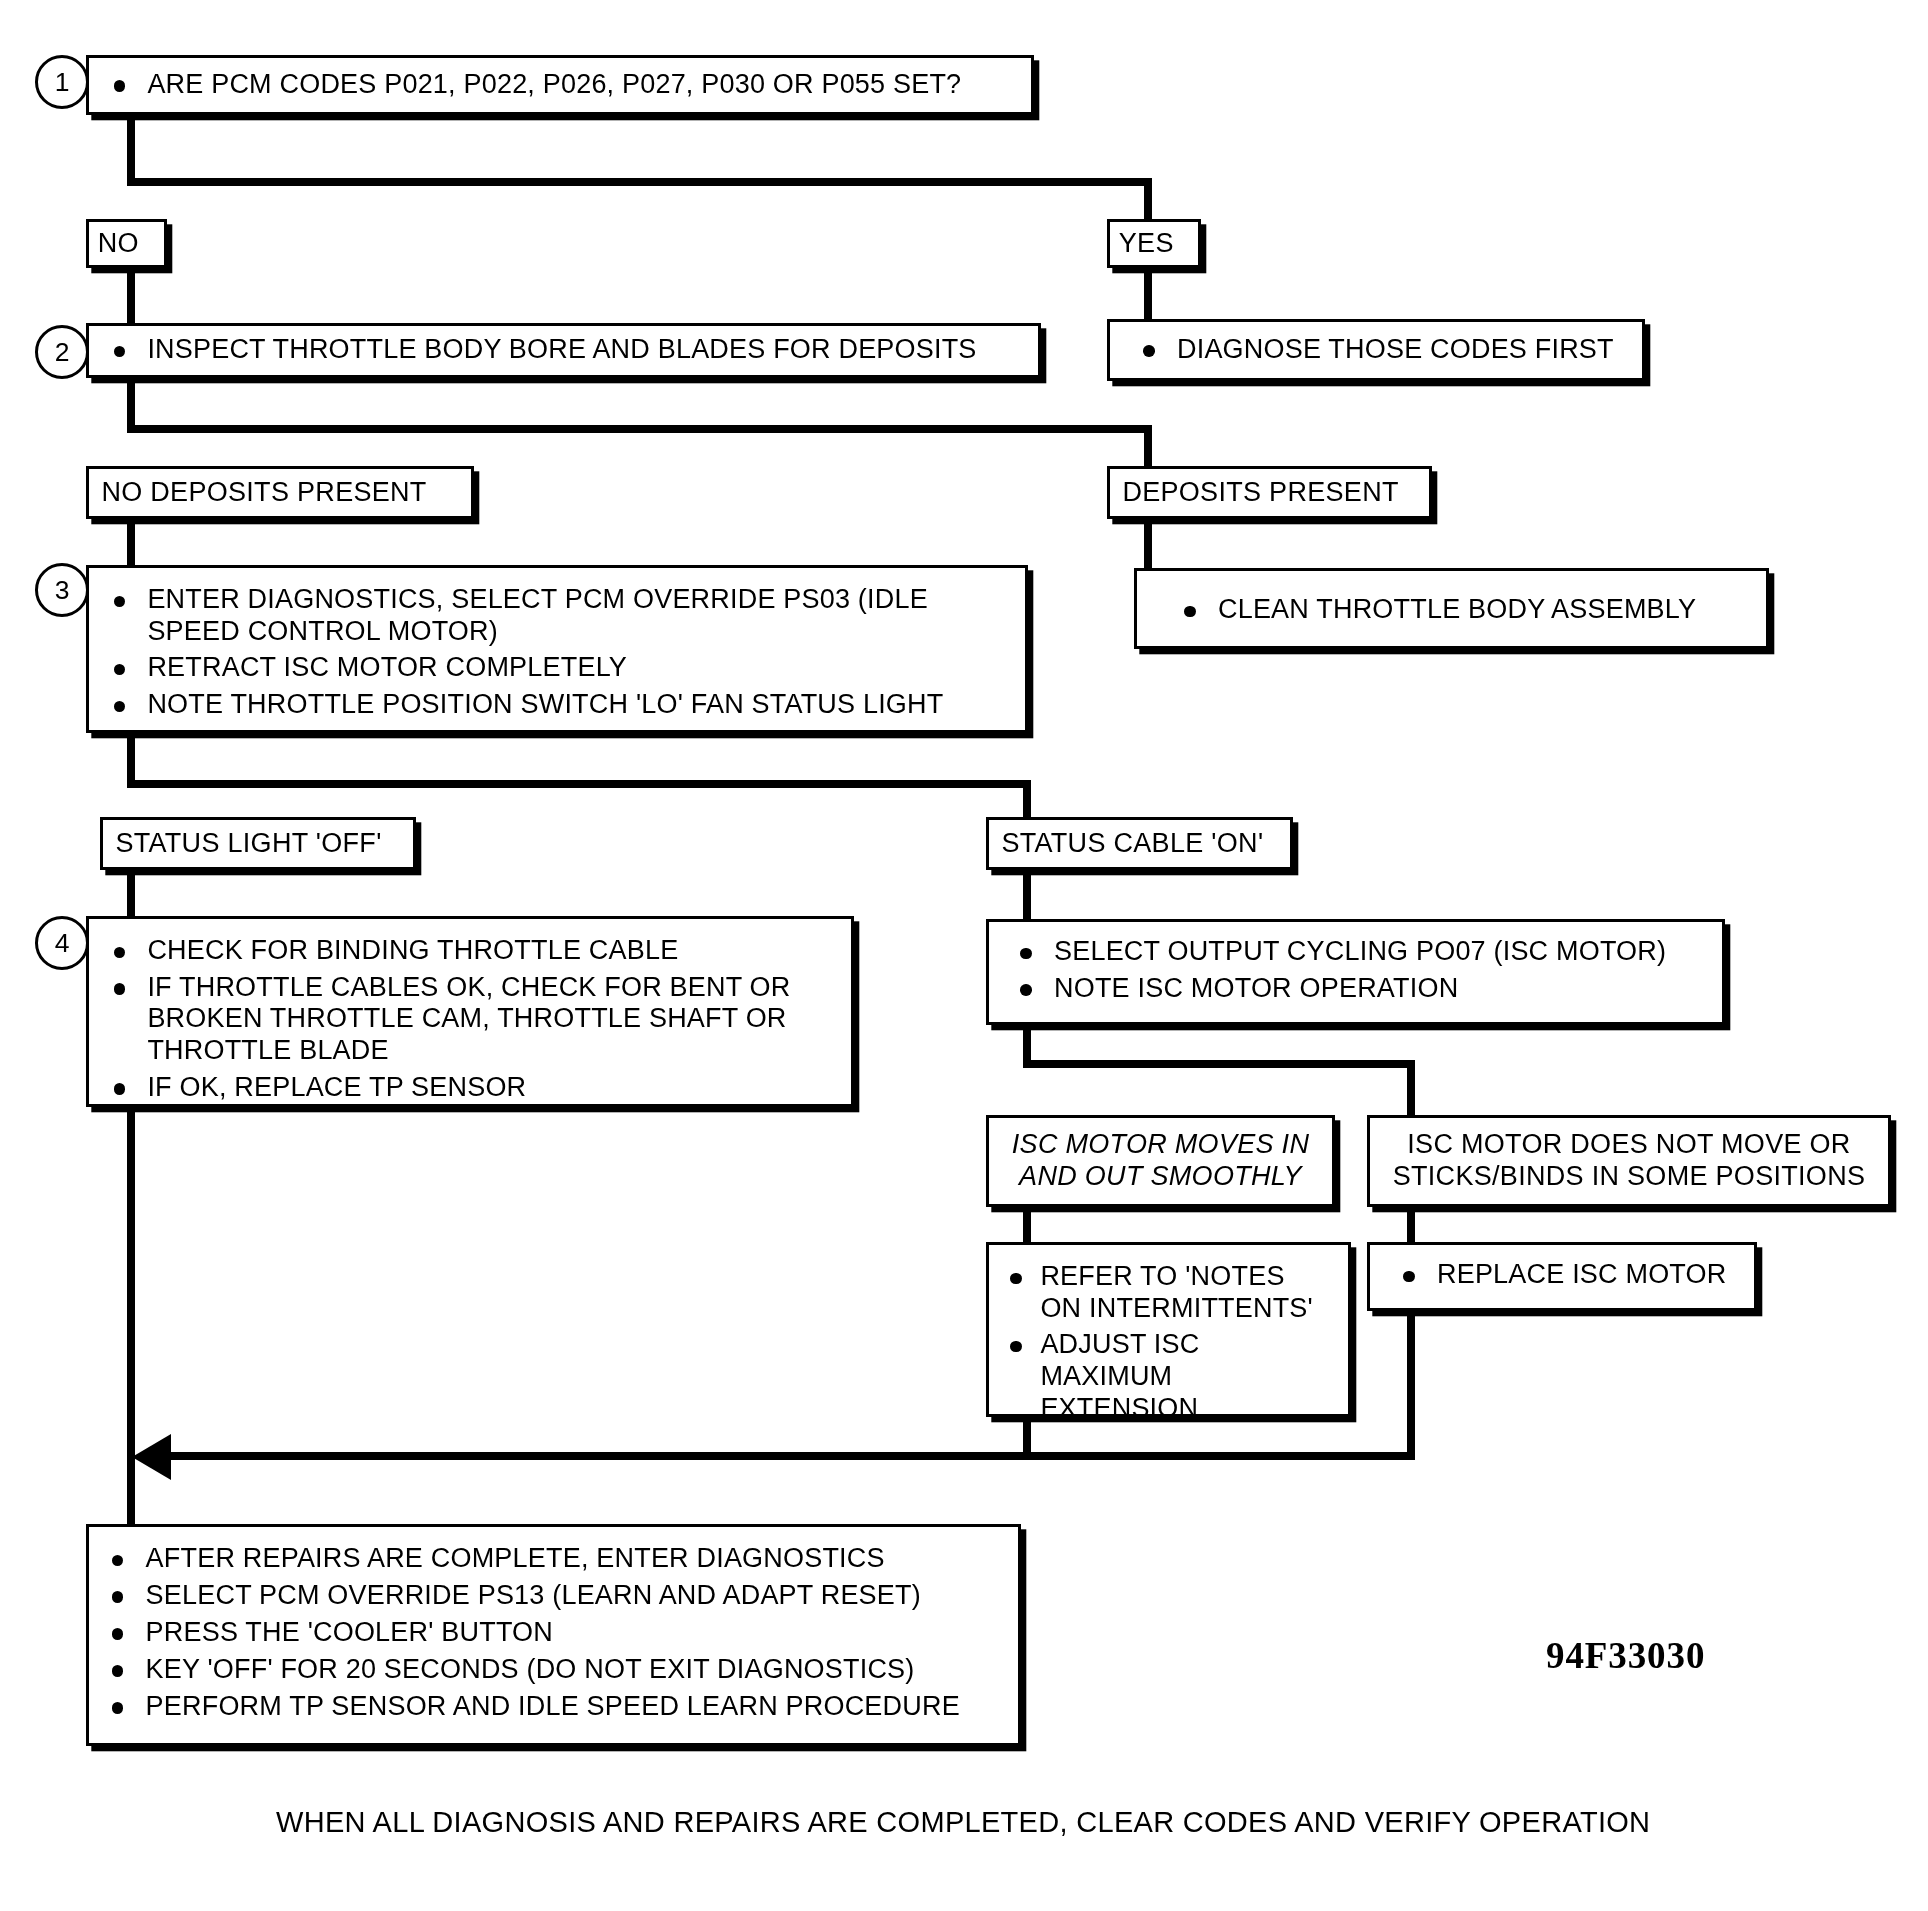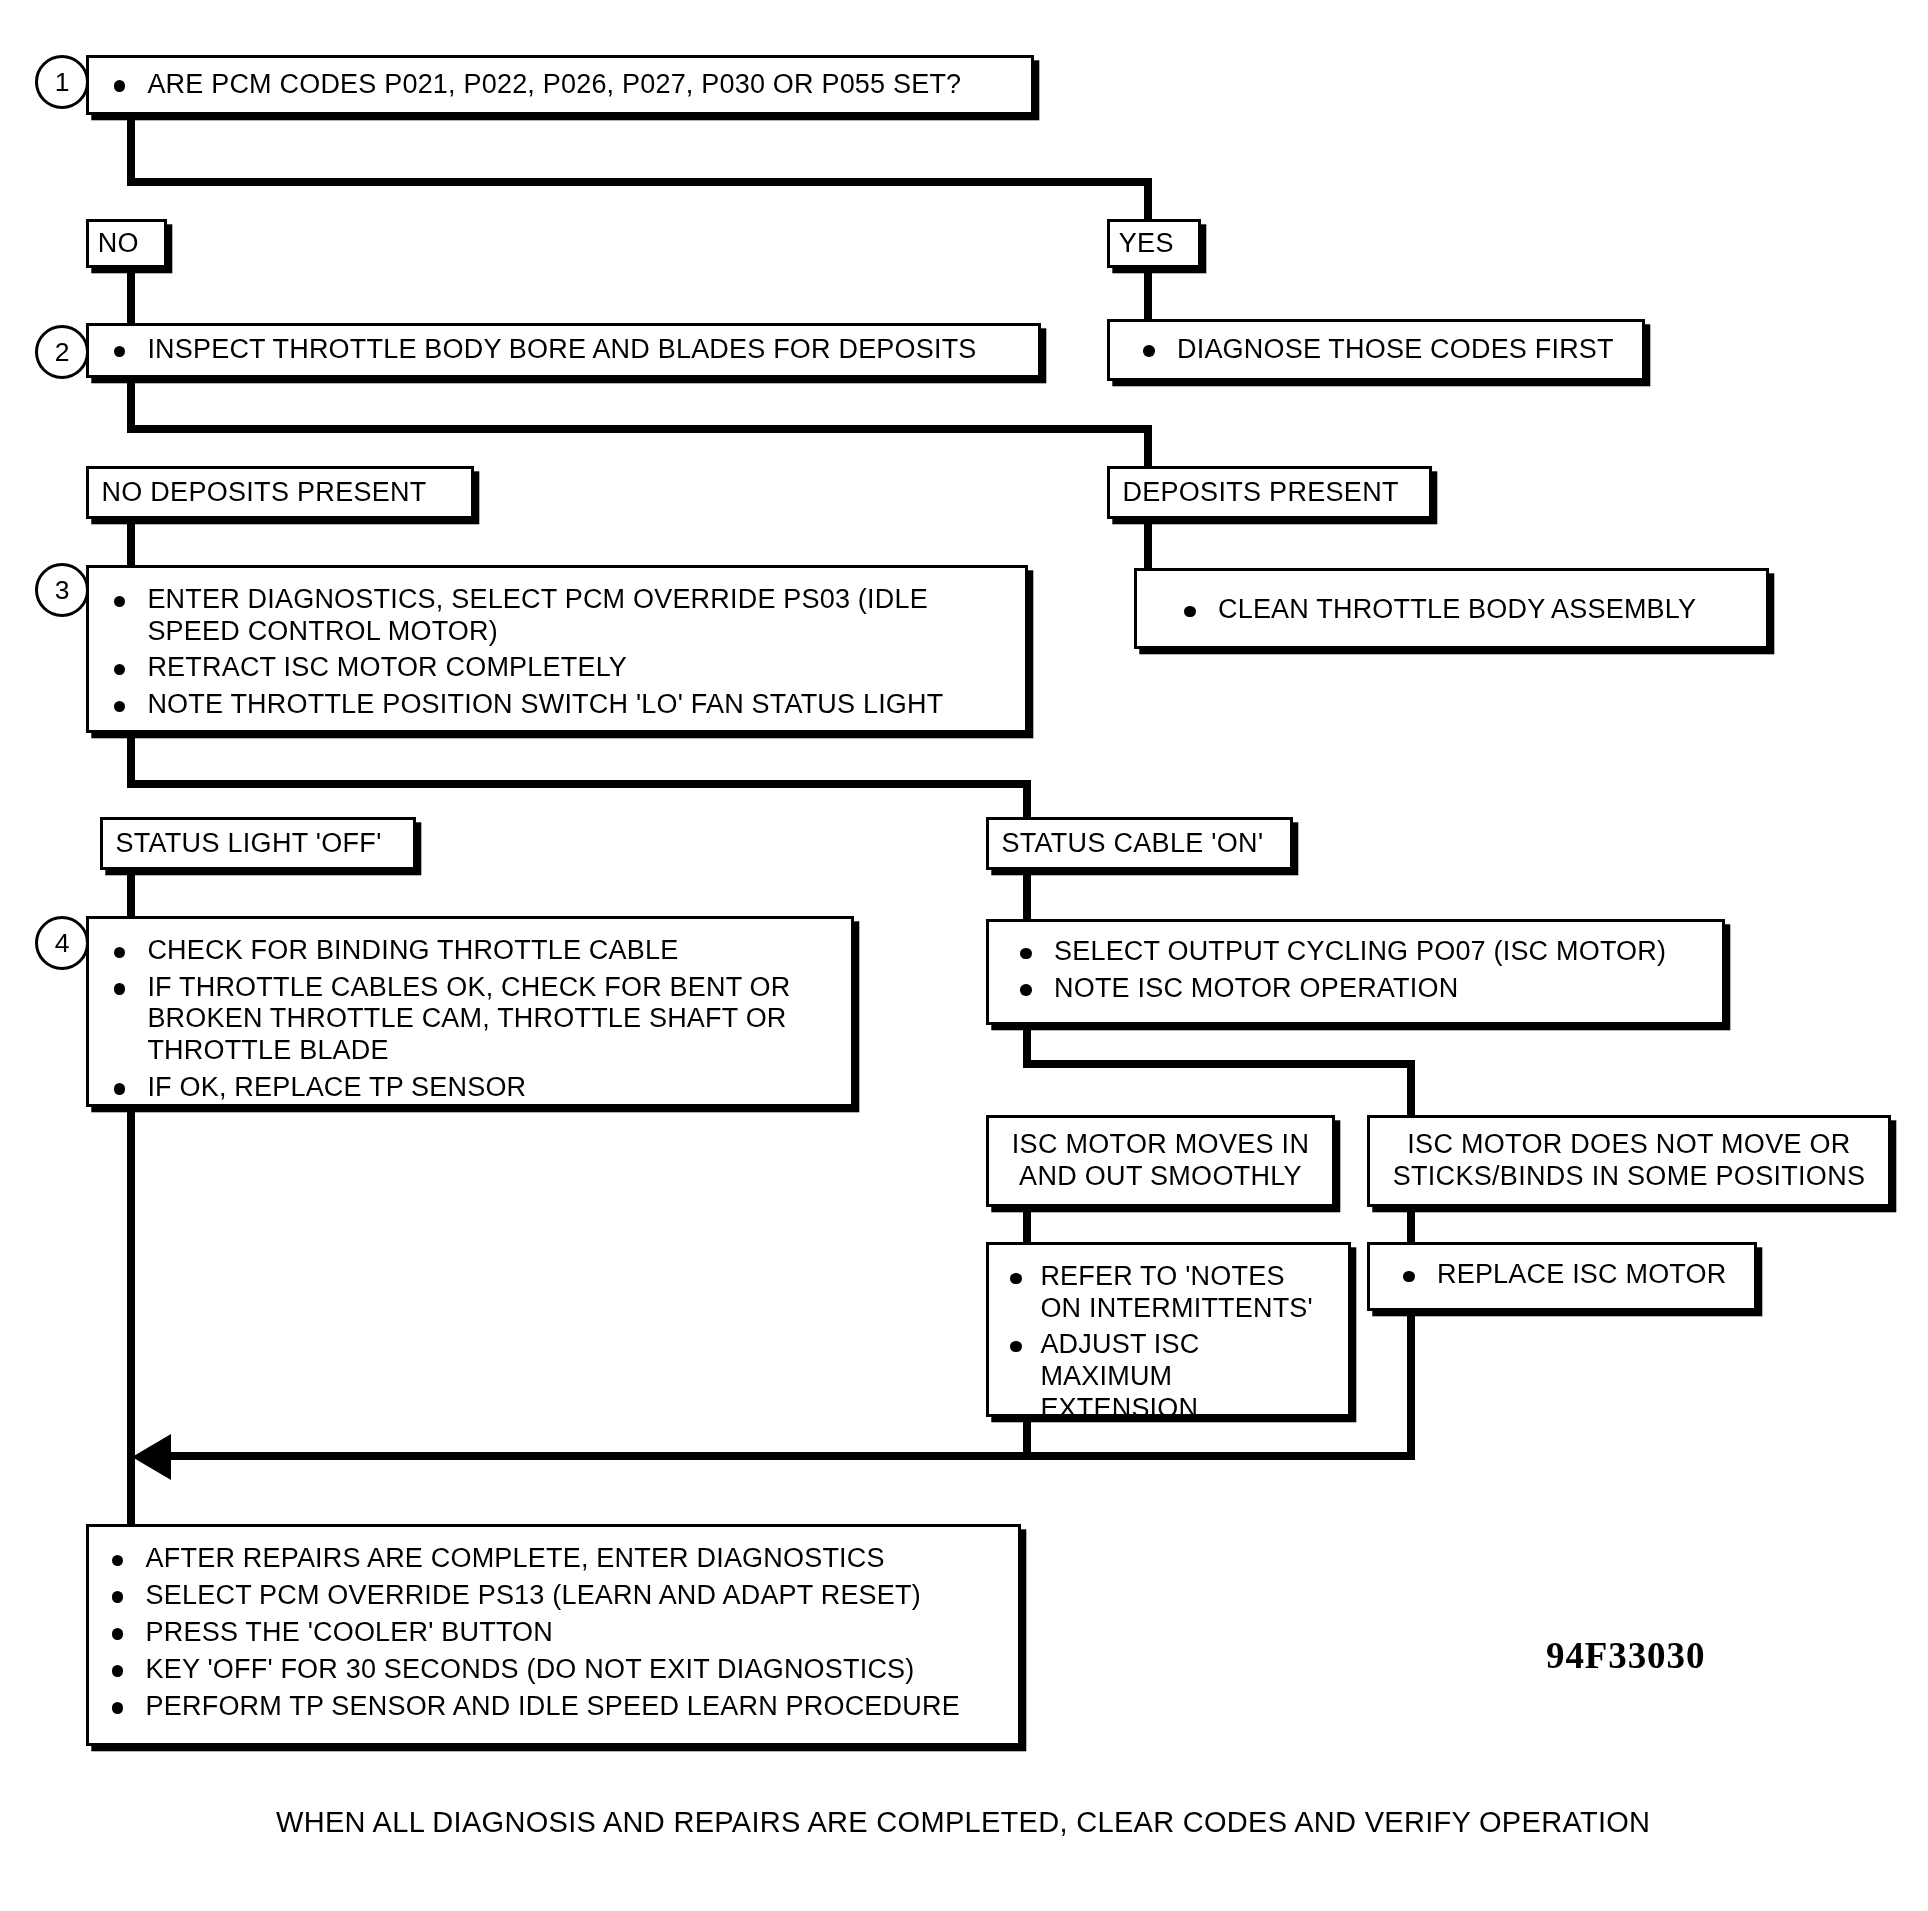--- a/index.html
+++ b/index.html
@@ -284,21 +284,21 @@
   <div class="box shadowed" style="left:986px; top:919px; width:739px; height:106px;">
     <div class="box-inner" style="padding-top:14px; padding-left:19px;">
       <ul class="bullets">
         <li>SELECT OUTPUT CYCLING PO07 (ISC MOTOR)</li>
         <li>NOTE ISC MOTOR OPERATION</li>
       </ul>
     </div>
   </div>
 
   <div class="box shadowed label-box label-center" style="left:986px; top:1115px; width:349px; height:92px;">
-    <div class="box-inner" style="padding:8.8px 10.6px; width:100%;">
+    <div class="box-inner" style="padding:8.8px 10.6px; width:100%;font-style:italic;">
       <div class="label-text" style="text-align:center;">ISC MOTOR MOVES IN
 AND OUT SMOOTHLY</div>
     </div>
   </div>
 
   <div class="box shadowed label-box label-center" style="left:1367px; top:1115px; width:524px; height:92px;">
     <div class="box-inner" style="padding:8.8px 10.6px; width:100%;">
       <div class="label-text" style="text-align:center;">ISC MOTOR DOES NOT MOVE OR
 STICKS/BINDS IN SOME POSITIONS</div>
     </div>
@@ -323,21 +323,21 @@
       </ul>
     </div>
   </div>
 
   <div class="box shadowed" style="left:86px; top:1524px; width:935px; height:222px;">
     <div class="box-inner" style="padding-top:16px; padding-left:10.6px;">
       <ul class="bullets">
         <li>AFTER REPAIRS ARE COMPLETE, ENTER DIAGNOSTICS</li>
         <li>SELECT PCM OVERRIDE PS13 (LEARN AND ADAPT RESET)</li>
         <li>PRESS THE 'COOLER' BUTTON</li>
-        <li>KEY 'OFF' FOR 30 SECONDS (DO NOT EXIT DIAGNOSTICS)</li>
+        <li>KEY 'OFF' FOR 20 SECONDS (DO NOT EXIT DIAGNOSTICS)</li>
         <li>PERFORM TP SENSOR AND IDLE SPEED LEARN PROCEDURE</li>
       </ul>
     </div>
   </div>
 
   <div class="fig-code" style="left:1546px; top:1620px;">94F33030</div>
 
   <div class="footer-note" style="left:276px; top:1806px;">WHEN ALL DIAGNOSIS AND REPAIRS ARE COMPLETED, CLEAR CODES AND VERIFY OPERATION</div>
 
 </div>

